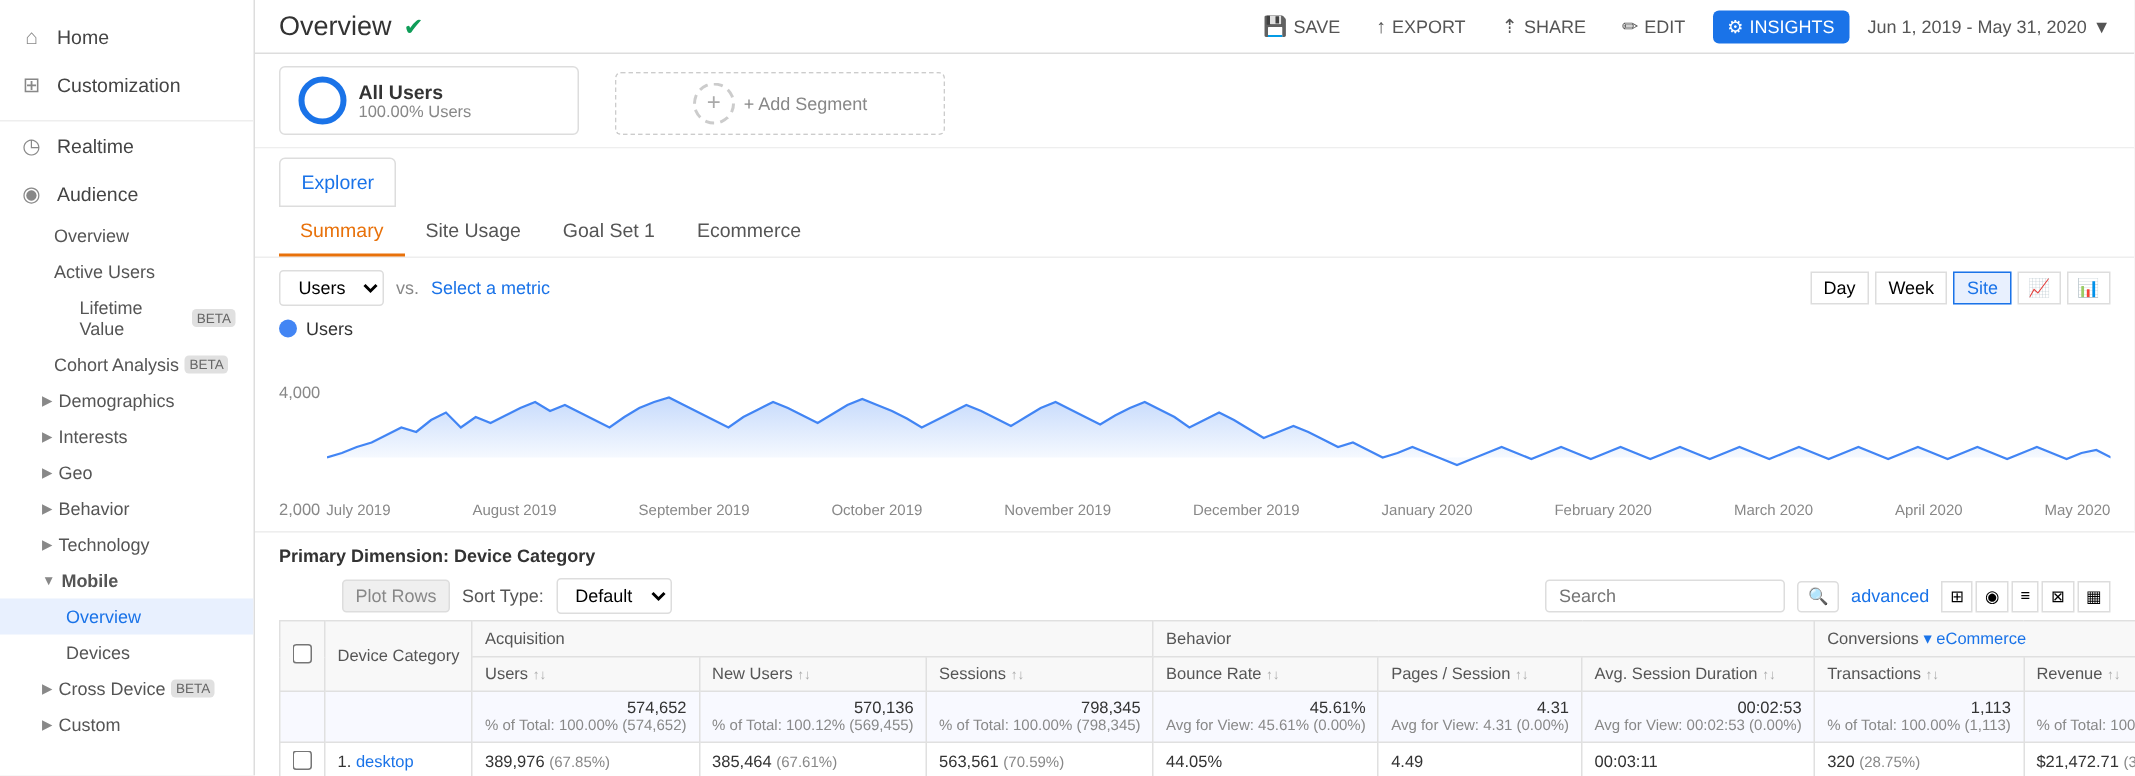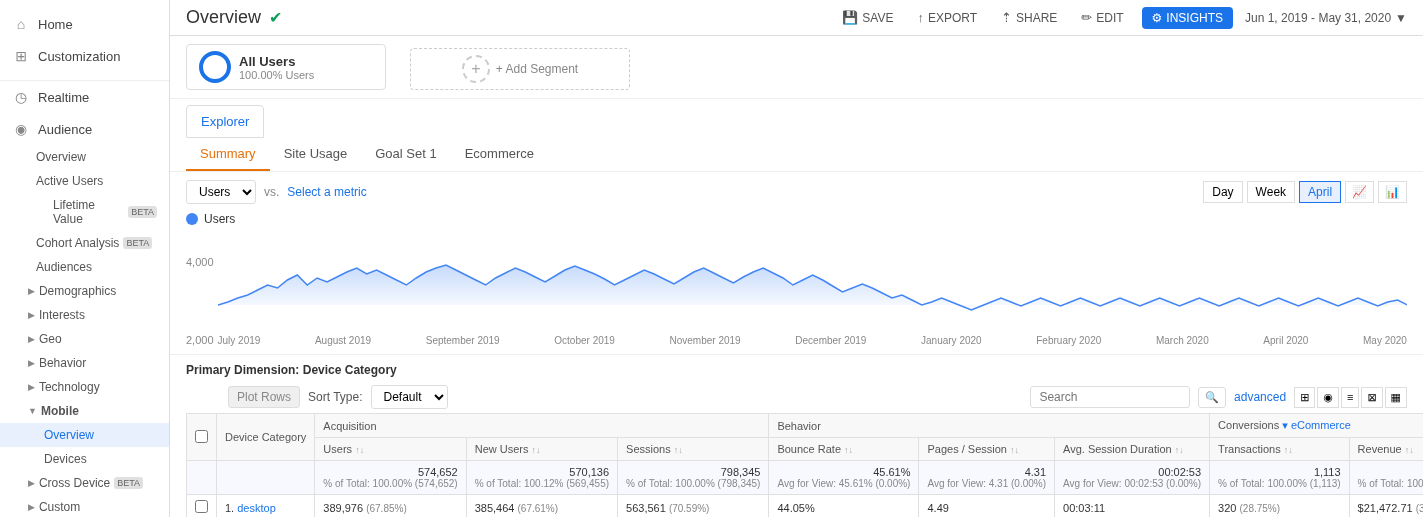--- a/index.html
+++ b/index.html
@@ -112,23 +112,20 @@
     <span>Active Users</span>
   </div>
   <div class="sidebar-sub-item" style="padding-left:36px;margin-left:17px;">
     <span>Lifetime Value</span>
     <span style="font-size:9px;background:#e0e0e0;border-radius:3px;padding:1px 3px;margin-left:4px;color:#666;">BETA</span>
   </div>
   <div class="sidebar-sub-item" style="padding-left:36px;">
     <span>Cohort Analysis</span>
     <span style="font-size:9px;background:#e0e0e0;border-radius:3px;padding:1px 3px;margin-left:4px;color:#666;">BETA</span>
   </div>
-  <div class="sidebar-sub-item" style="padding-left:36px;">
-    <span>Audiences</span>
-  </div>
   <div class="sidebar-sub-item" style="padding-left:28px;display:flex;justify-content:space-between;">
     <span style="display:flex;align-items:center;gap:4px;">
       <span style="font-size:9px;color:#888;">▶</span>
       <span>Demographics</span>
     </span>
   </div>
   <div class="sidebar-sub-item" style="padding-left:28px;">
     <span style="font-size:9px;color:#888;margin-right:4px;">▶</span>
     <span>Interests</span>
   </div>
@@ -228,21 +225,21 @@
   <div class="chart-area">
     <div class="metric-controls">
       <select class="metric-dropdown">
         <option>Users</option>
       </select>
       <span class="vs-text">vs.</span>
       <span class="select-metric">Select a metric</span>
       <div class="chart-type-btns">
         <button class="time-btn">Day</button>
         <button class="time-btn">Week</button>
-        <button class="time-btn active">April</button>
+        <button class="time-btn active">Site</button>
         <button class="chart-icon-btn">📈</button>
         <button class="chart-icon-btn">📊</button>
       </div>
     </div>
     <div class="legend">
       <span class="legend-dot"></span>
       <span>Users</span>
     </div>
     <div style="display:flex;align-items:flex-end;">
       <div style="display:flex;flex-direction:column;justify-content:space-between;height:90px;margin-right:4px;text-align:right;">

